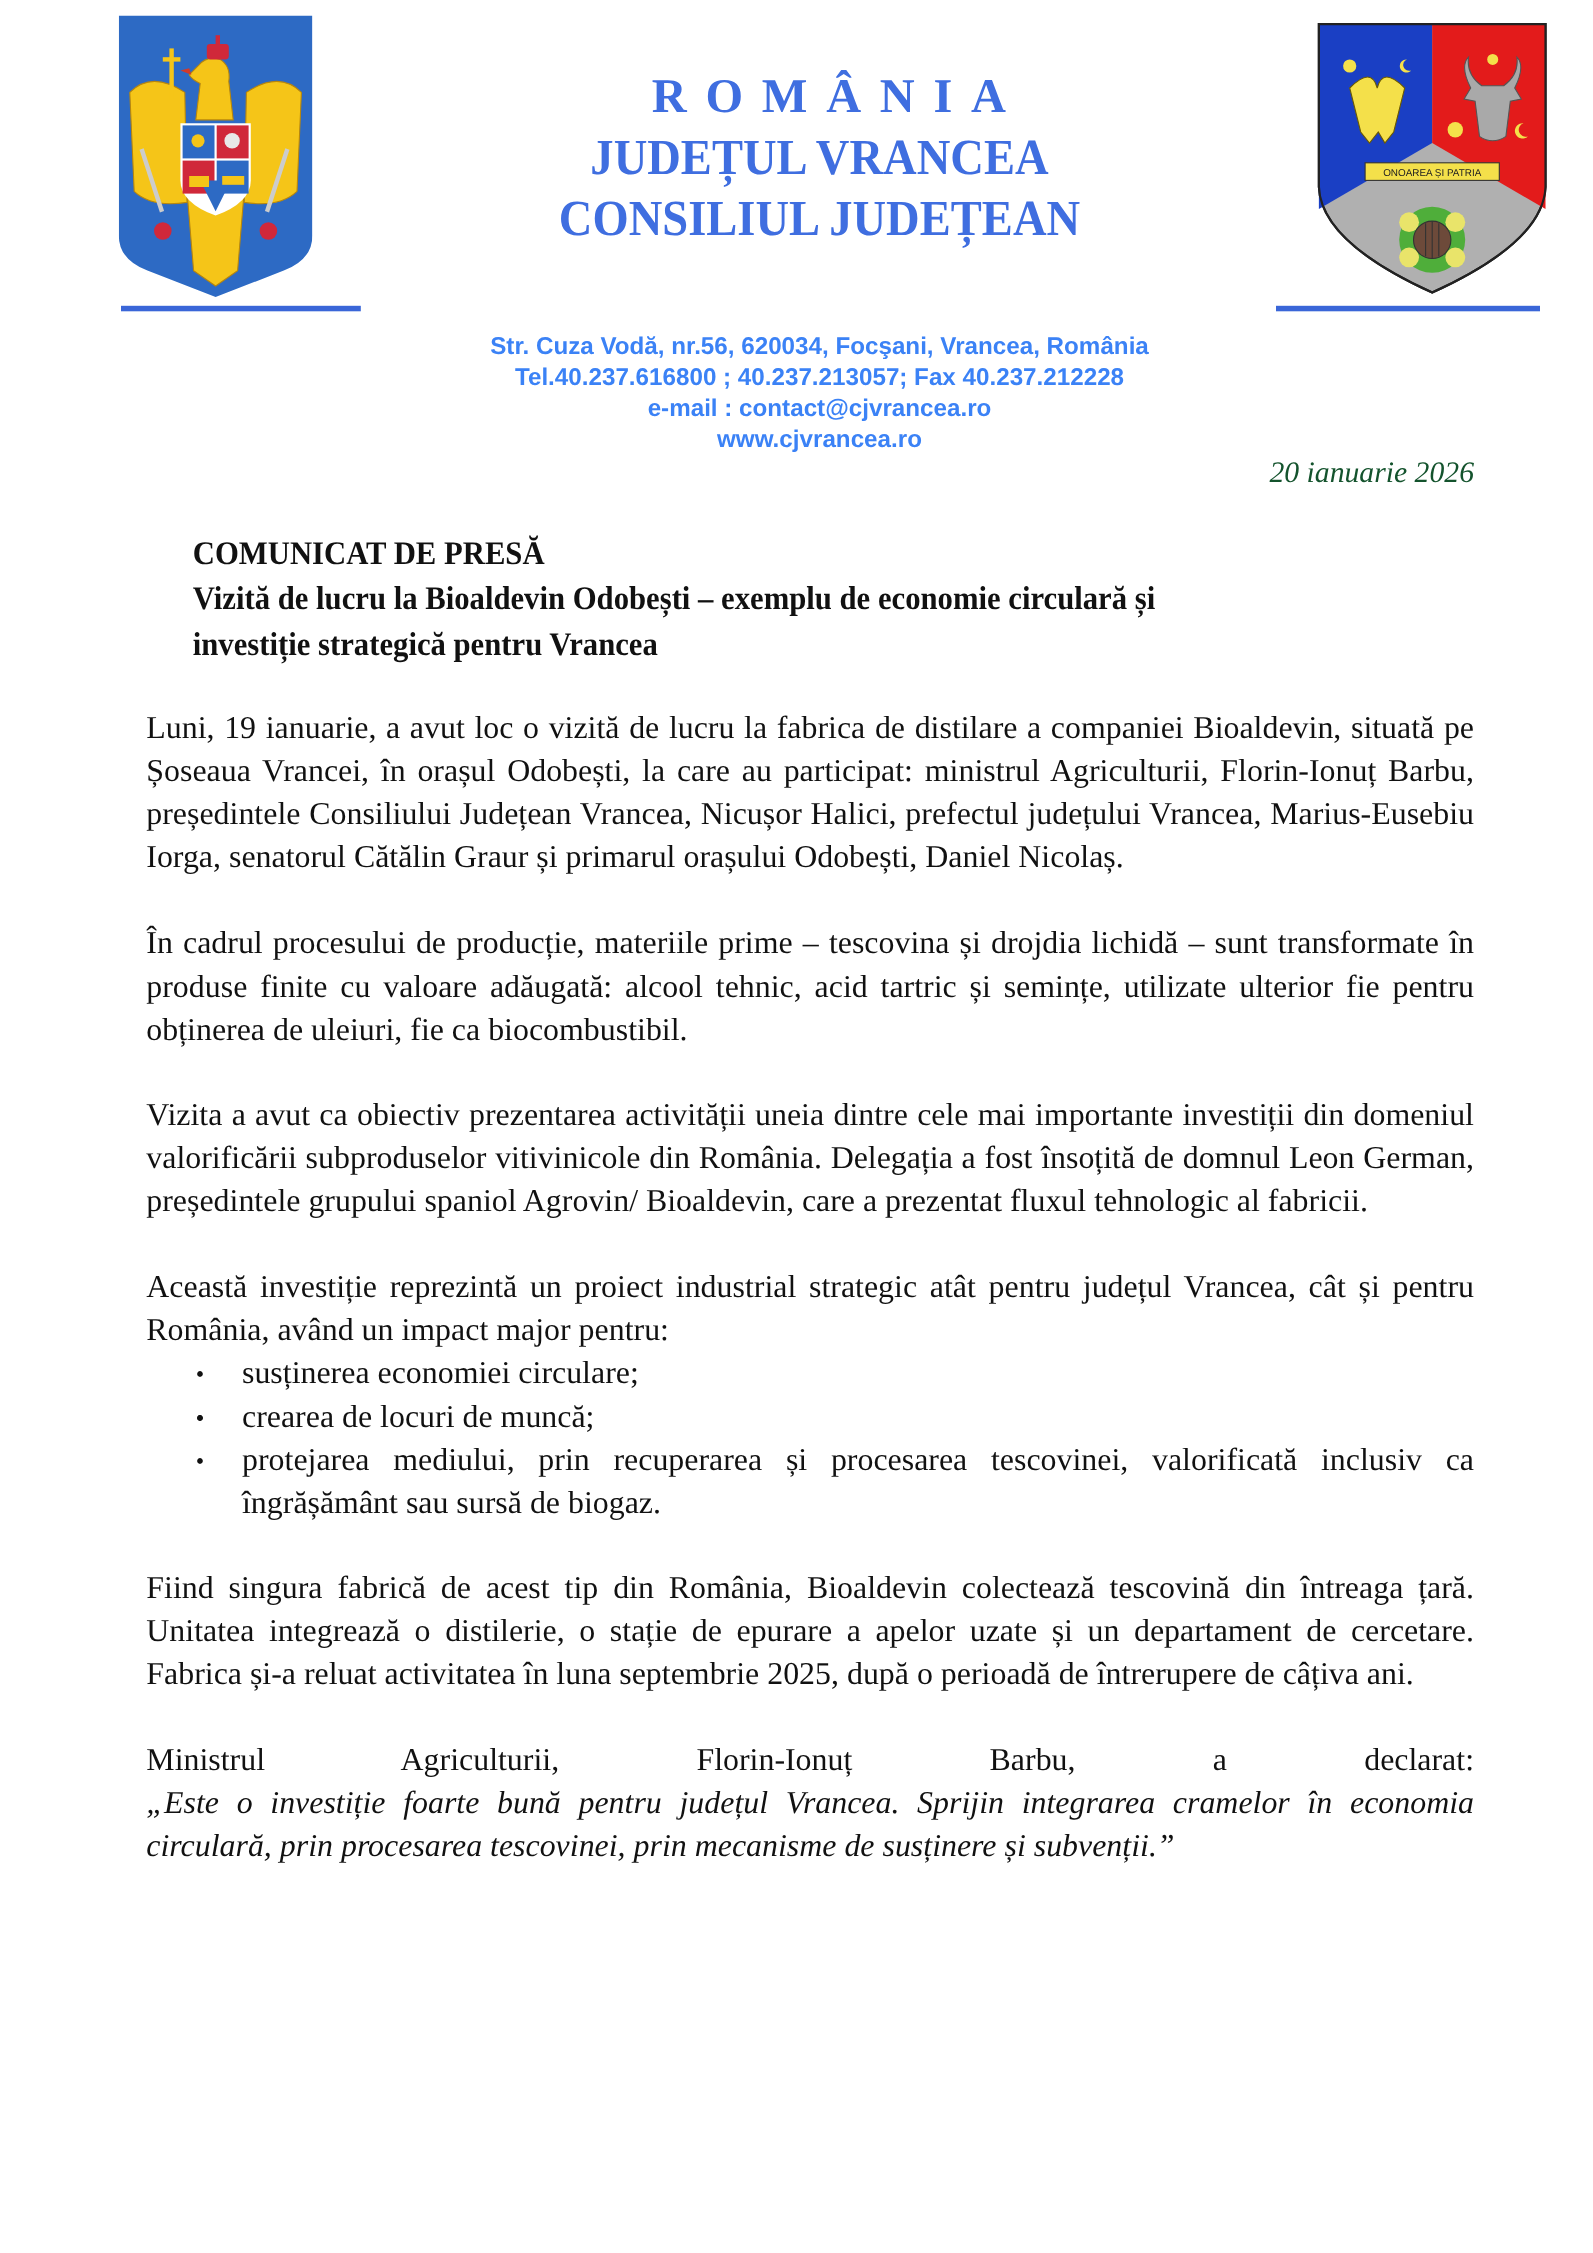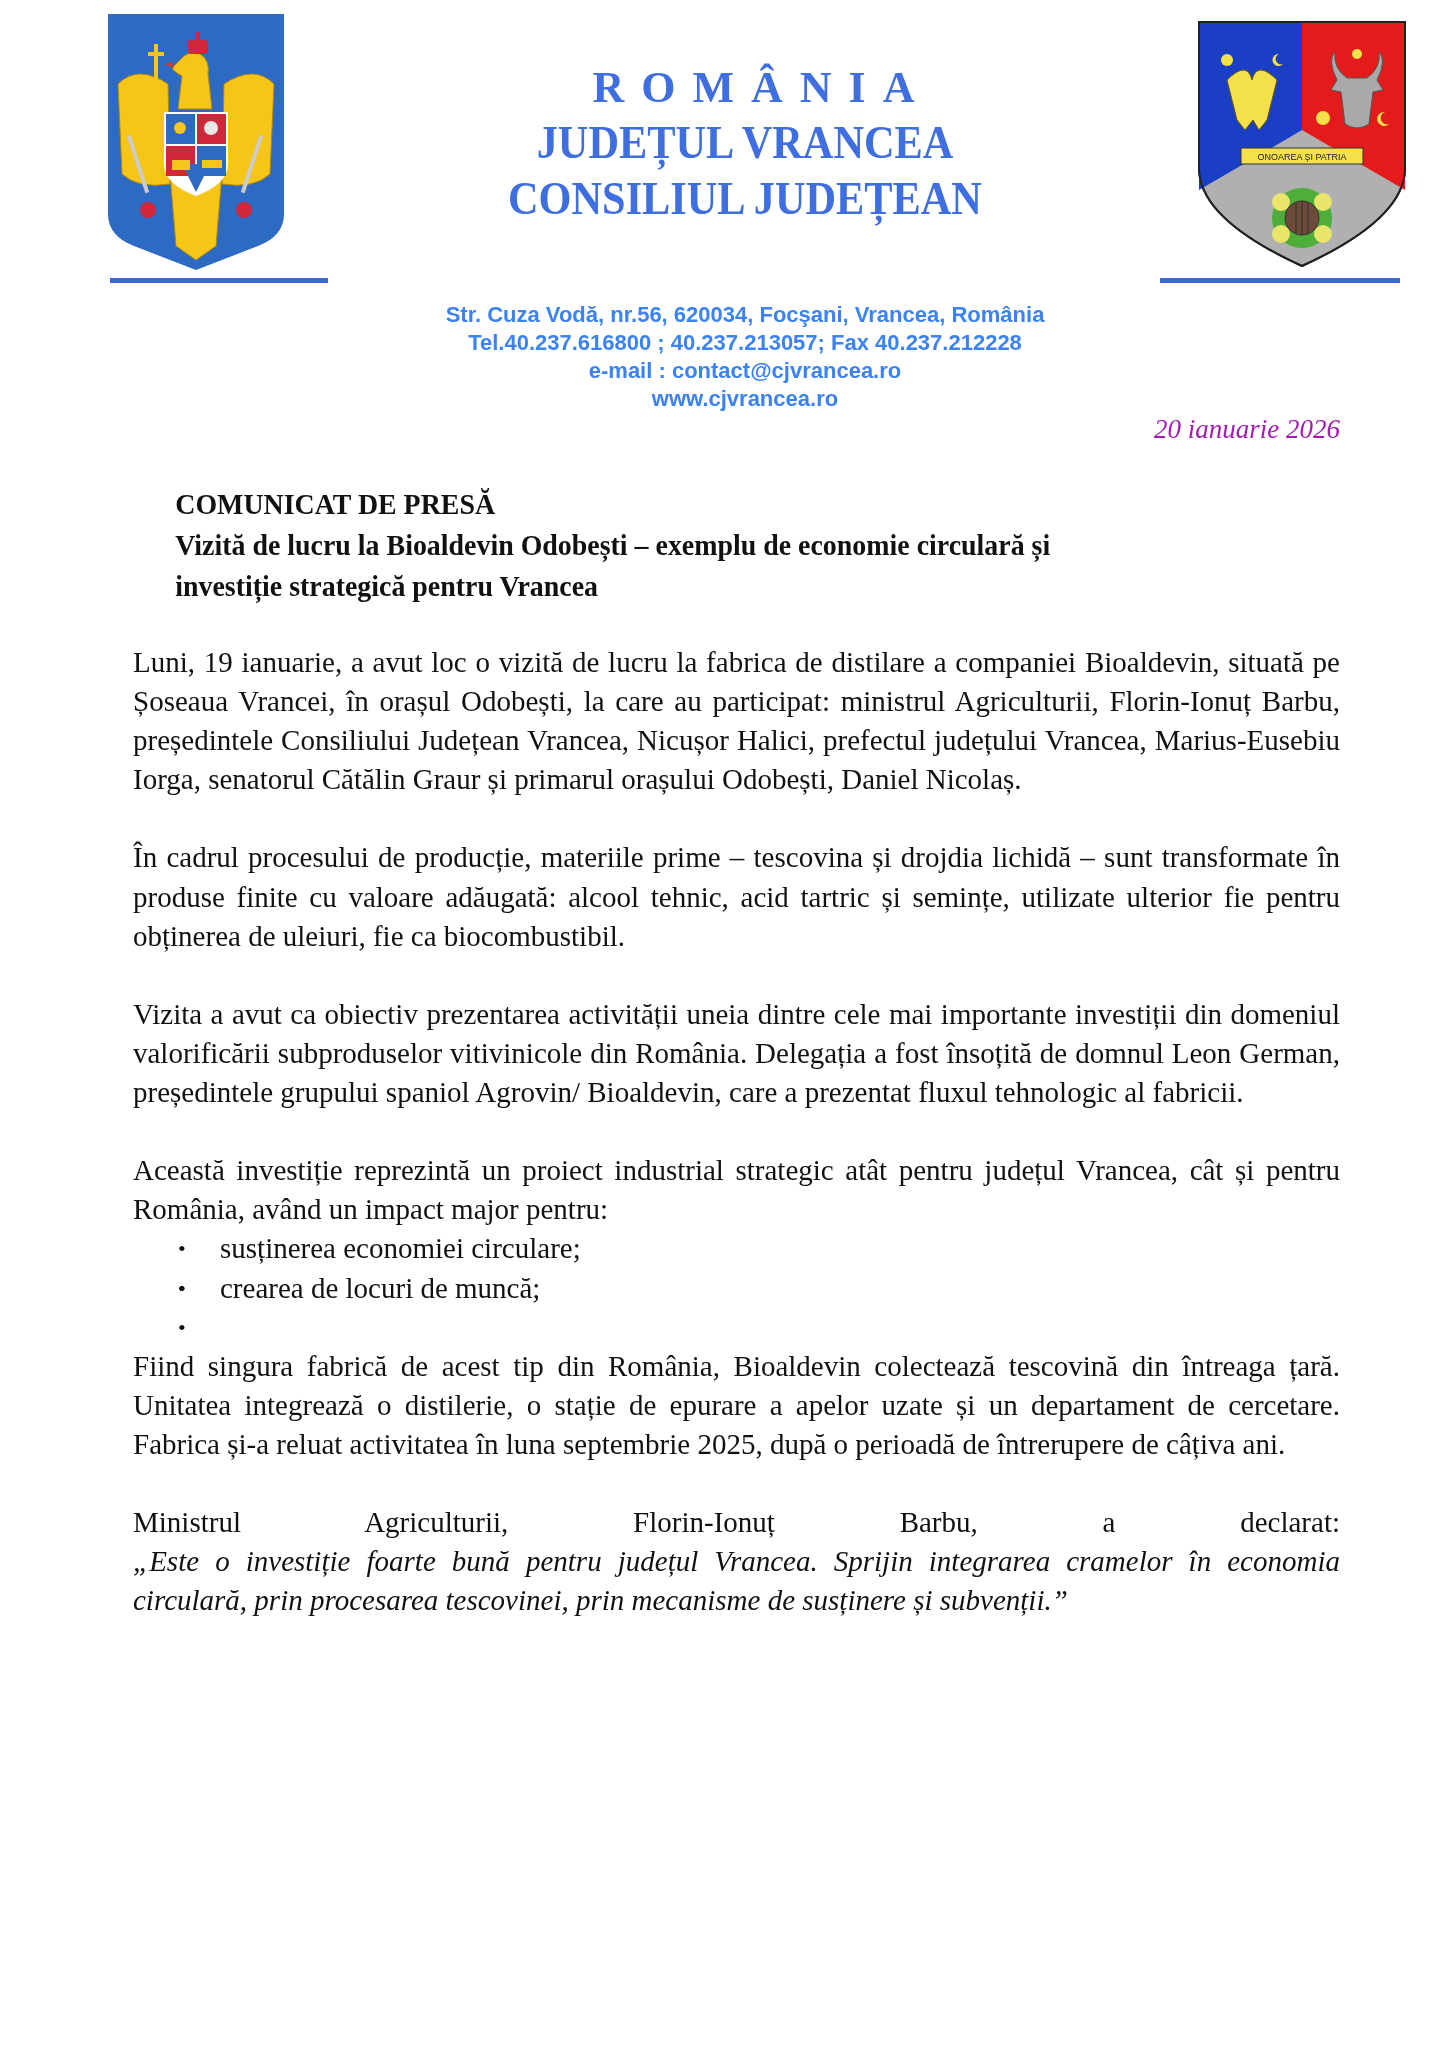--- a/index.html
+++ b/index.html
@@ -8,21 +8,21 @@
   .crest-left { left: 108px; top: 14px; width: 176px; height: 256px; }
   .crest-right { left: 1197px; top: 20px; width: 210px; height: 248px; }
   .rule { position: absolute; height: 5px; background: #3a66d8; }
   .rule-left { left: 110px; top: 278px; width: 218px; }
   .rule-right { left: 1160px; top: 278px; width: 240px; }
   .hdr { position: absolute; left: 330px; width: 830px; text-align: center; color: #3f6ee0; font-weight: bold; font-family: "Liberation Serif", serif; line-height: 1; }
   .hdr-country { top: 66px; font-size: 44px; letter-spacing: 17px; padding-left: 17px; }
   .hdr-county { top: 120px; font-size: 46px; transform: scaleX(0.92); }
   .hdr-council { top: 176px; font-size: 46px; transform: scaleX(0.92); }
   .contact { position: absolute; left: 330px; width: 830px; text-align: center; color: #3b82f6; font-family: "Liberation Sans", sans-serif; font-weight: bold; font-size: 22px; line-height: 28px; top: 301px; }
-  .date { position: absolute; left: 1080px; width: 260px; text-align: right; top: 414px; font-style: italic; font-size: 27px; color: #a21caf; }
+  .date { position: absolute; left: 1080px; width: 260px; text-align: right; top: 414px; font-style: italic; font-size: 27px; color: #14532d; }
   .title { position: absolute; left: 133px; width: 1207px; text-align: left; font-weight: bold; font-size: 30px; line-height: 41px; top: 483px; }
   .title .l { display: block; transform: scaleX(0.93); }
   .body { position: absolute; left: 133px; width: 1207px; top: 643px; font-size: 29px; line-height: 39.1px; text-align: justify; }
   .body p { margin: 0 0 39.1px 0; }
   .body ul { margin: 0; padding: 0; list-style: none; }
   .body li { position: relative; padding-left: 87px; text-align: justify; }
   .body li .bullet { position: absolute; left: 45px; top: 0; font-size: 22px; }
   .body .p-list { margin-bottom: 39.1px; }
   .body .p-intro { margin-bottom: 0; }
   .quote { font-style: italic; }
@@ -119,20 +119,20 @@
 
 <div class="body">
   <p>Luni, 19 ianuarie, a avut loc o vizită de lucru la fabrica de distilare a companiei Bioaldevin, situată pe Șoseaua Vrancei, în orașul Odobești, la care au participat: ministrul Agriculturii, Florin-Ionuț Barbu, președintele Consiliului Județean Vrancea, Nicușor Halici, prefectul județului Vrancea, Marius-Eusebiu Iorga, senatorul Cătălin Graur și primarul orașului Odobești, Daniel Nicolaș.</p>
   <p>În cadrul procesului de producție, materiile prime – tescovina și drojdia lichidă – sunt transformate în produse finite cu valoare adăugată: alcool tehnic, acid tartric și semințe, utilizate ulterior fie pentru obținerea de uleiuri, fie ca biocombustibil.</p>
   <p>Vizita a avut ca obiectiv prezentarea activității uneia dintre cele mai importante investiții din domeniul valorificării subproduselor vitivinicole din România. Delegația a fost însoțită de domnul Leon German, președintele grupului spaniol Agrovin/ Bioaldevin, care a prezentat fluxul tehnologic al fabricii.</p>
   <p class="p-intro">Această investiție reprezintă un proiect industrial strategic atât pentru județul Vrancea, cât și pentru România, având un impact major pentru:</p>
   <ul class="p-list">
     <li><span class="bullet">•</span><span>susținerea economiei circulare;</span></li>
     <li><span class="bullet">•</span></li>
     <li><span class="bullet">•</span><span>crearea de locuri de muncă;</span></li>
-    <li><span class="bullet">•</span></li>
+    <li><span class="bullet">•</span><span>protejarea mediului, prin recuperarea și procesarea tescovinei, valorificată inclusiv ca îngrășământ sau sursă de biogaz.</span></li>
   </ul>
   <p>Fiind singura fabrică de acest tip din România, Bioaldevin colectează tescovină din întreaga țară. Unitatea integrează o distilerie, o stație de epurare a apelor uzate și un departament de cercetare. Fabrica și-a reluat activitatea în luna septembrie 2025, după o perioadă de întrerupere de câțiva ani.</p>
   <p>
     <span class="justify-last" style="display:block;">Ministrul Agriculturii, Florin-Ionuț Barbu, a declarat:</span>
     <span class="quote" style="display:block;">„Este o investiție foarte bună pentru județul Vrancea. Sprijin integrarea cramelor în economia circulară, prin procesarea tescovinei, prin mecanisme de susținere și subvenții.”</span>
   </p>
 </div>
 
 </body></html>

